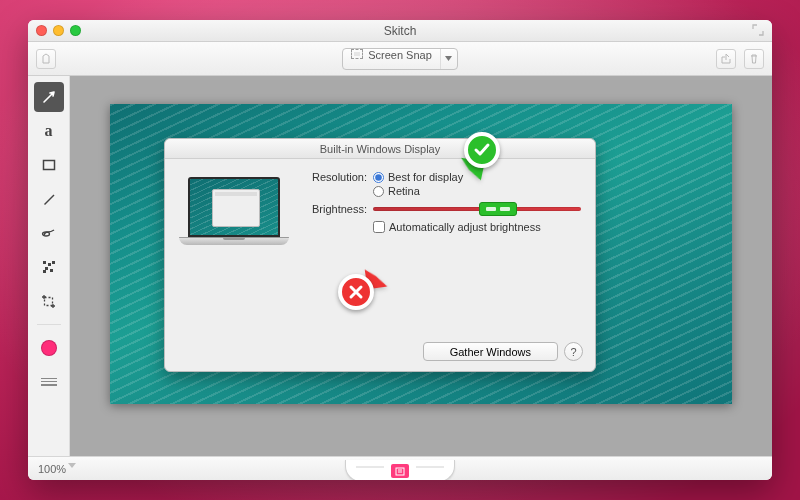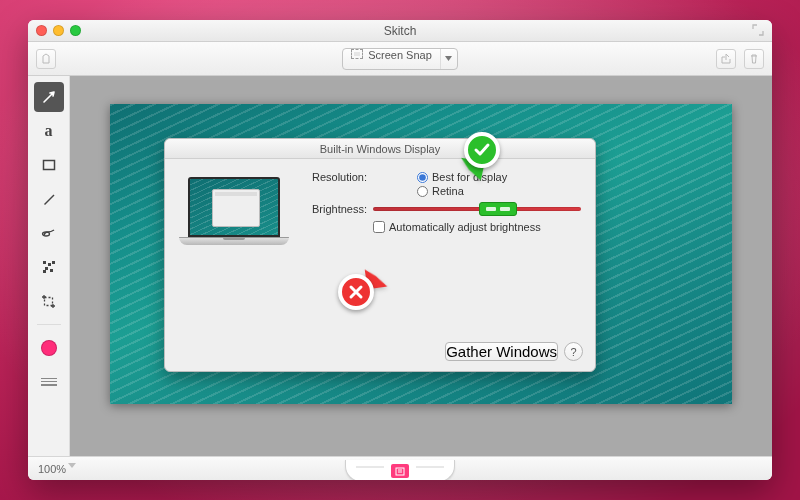--- a/index.html
+++ b/index.html
@@ -101,42 +101,42 @@
   .lap-base {
     height: 8px; background: linear-gradient(#e0e0e0,#b8b8b8); border-radius: 0 0 8px 8px;
     border-top: 1px solid #9a9a9a; position: relative;
   }
   .lap-base::after { content:""; position:absolute; left:40%; right:40%; top:0; height:2px; background:#9a9a9a; border-radius:0 0 3px 3px; }
 
   .form { font-size: 11px; color: #333; flex: 1; }
   .row { display: flex; margin-bottom: 6px; }
   .lbl { width: 64px; text-align: right; margin-right: 6px; }
   .radios { display: flex; flex-direction: column; gap: 2px; }
-  .radio { display: flex; align-items: center; gap: 4px; margin-left: 44px; }
+  .radio { display: flex; align-items: center; gap: 4px; }
   .radio input { accent-color: #3a77d6; width: 11px; height: 11px; }
   .slider-row .lbl { } .slider-track {
     flex: 1; height: 12px; position: relative; display:flex; align-items:center;
   }
   .track {
     position: absolute; left: 0; right: 0; top: 50%; transform: translateY(-50%);
     height: 4px; background: linear-gradient(90deg, #c13038, #d8383f); border-radius: 2px;
     box-shadow: 0 0 0 1px rgba(0,0,0,0.1) inset;
   }
   .thumb {
     position: absolute; left: 60%; top: 50%; transform: translate(-50%,-50%);
     width: 38px; height: 14px; background: #2bbf2b; border-radius: 3px; border: 1px solid #1a911a;
     display: flex; align-items: center; justify-content: center; gap: 4px;
   }
   .thumb span { width: 10px; height: 4px; background: rgba(255,255,255,0.85); border-radius: 1px; }
   .chk-row { display: flex; align-items: center; gap: 4px; margin-left: 70px; margin-top: 5px; }
   .chk-row input { width: 12px; height: 12px; }
 
   .dlg-footer { position: absolute; right: 12px; bottom: 10px; display: flex; gap: 6px; align-items:center; }
   .btn-sm {
-    height: 19px; padding: 0 0; font-size: 15px; background: linear-gradient(#fdfdfd,#efefef);
+    height: 19px; padding: 0 26px; font-size: 11px; background: linear-gradient(#fdfdfd,#efefef);
     border: 1px solid #b6b6b6; border-radius: 4px; display:flex; align-items:center;
   }
   .help { width: 19px; height: 19px; border-radius: 50%; border: 1px solid #b6b6b6; background: linear-gradient(#fdfdfd,#efefef);
     display:flex; align-items:center; justify-content:center; font-size:11px; color:#555; }
 
   .stamp {
     position: absolute; width: 36px; height: 36px; border-radius: 50%;
     display: flex; align-items: center; justify-content: center;
     box-shadow: 0 2px 4px rgba(0,0,0,0.35);
   }

